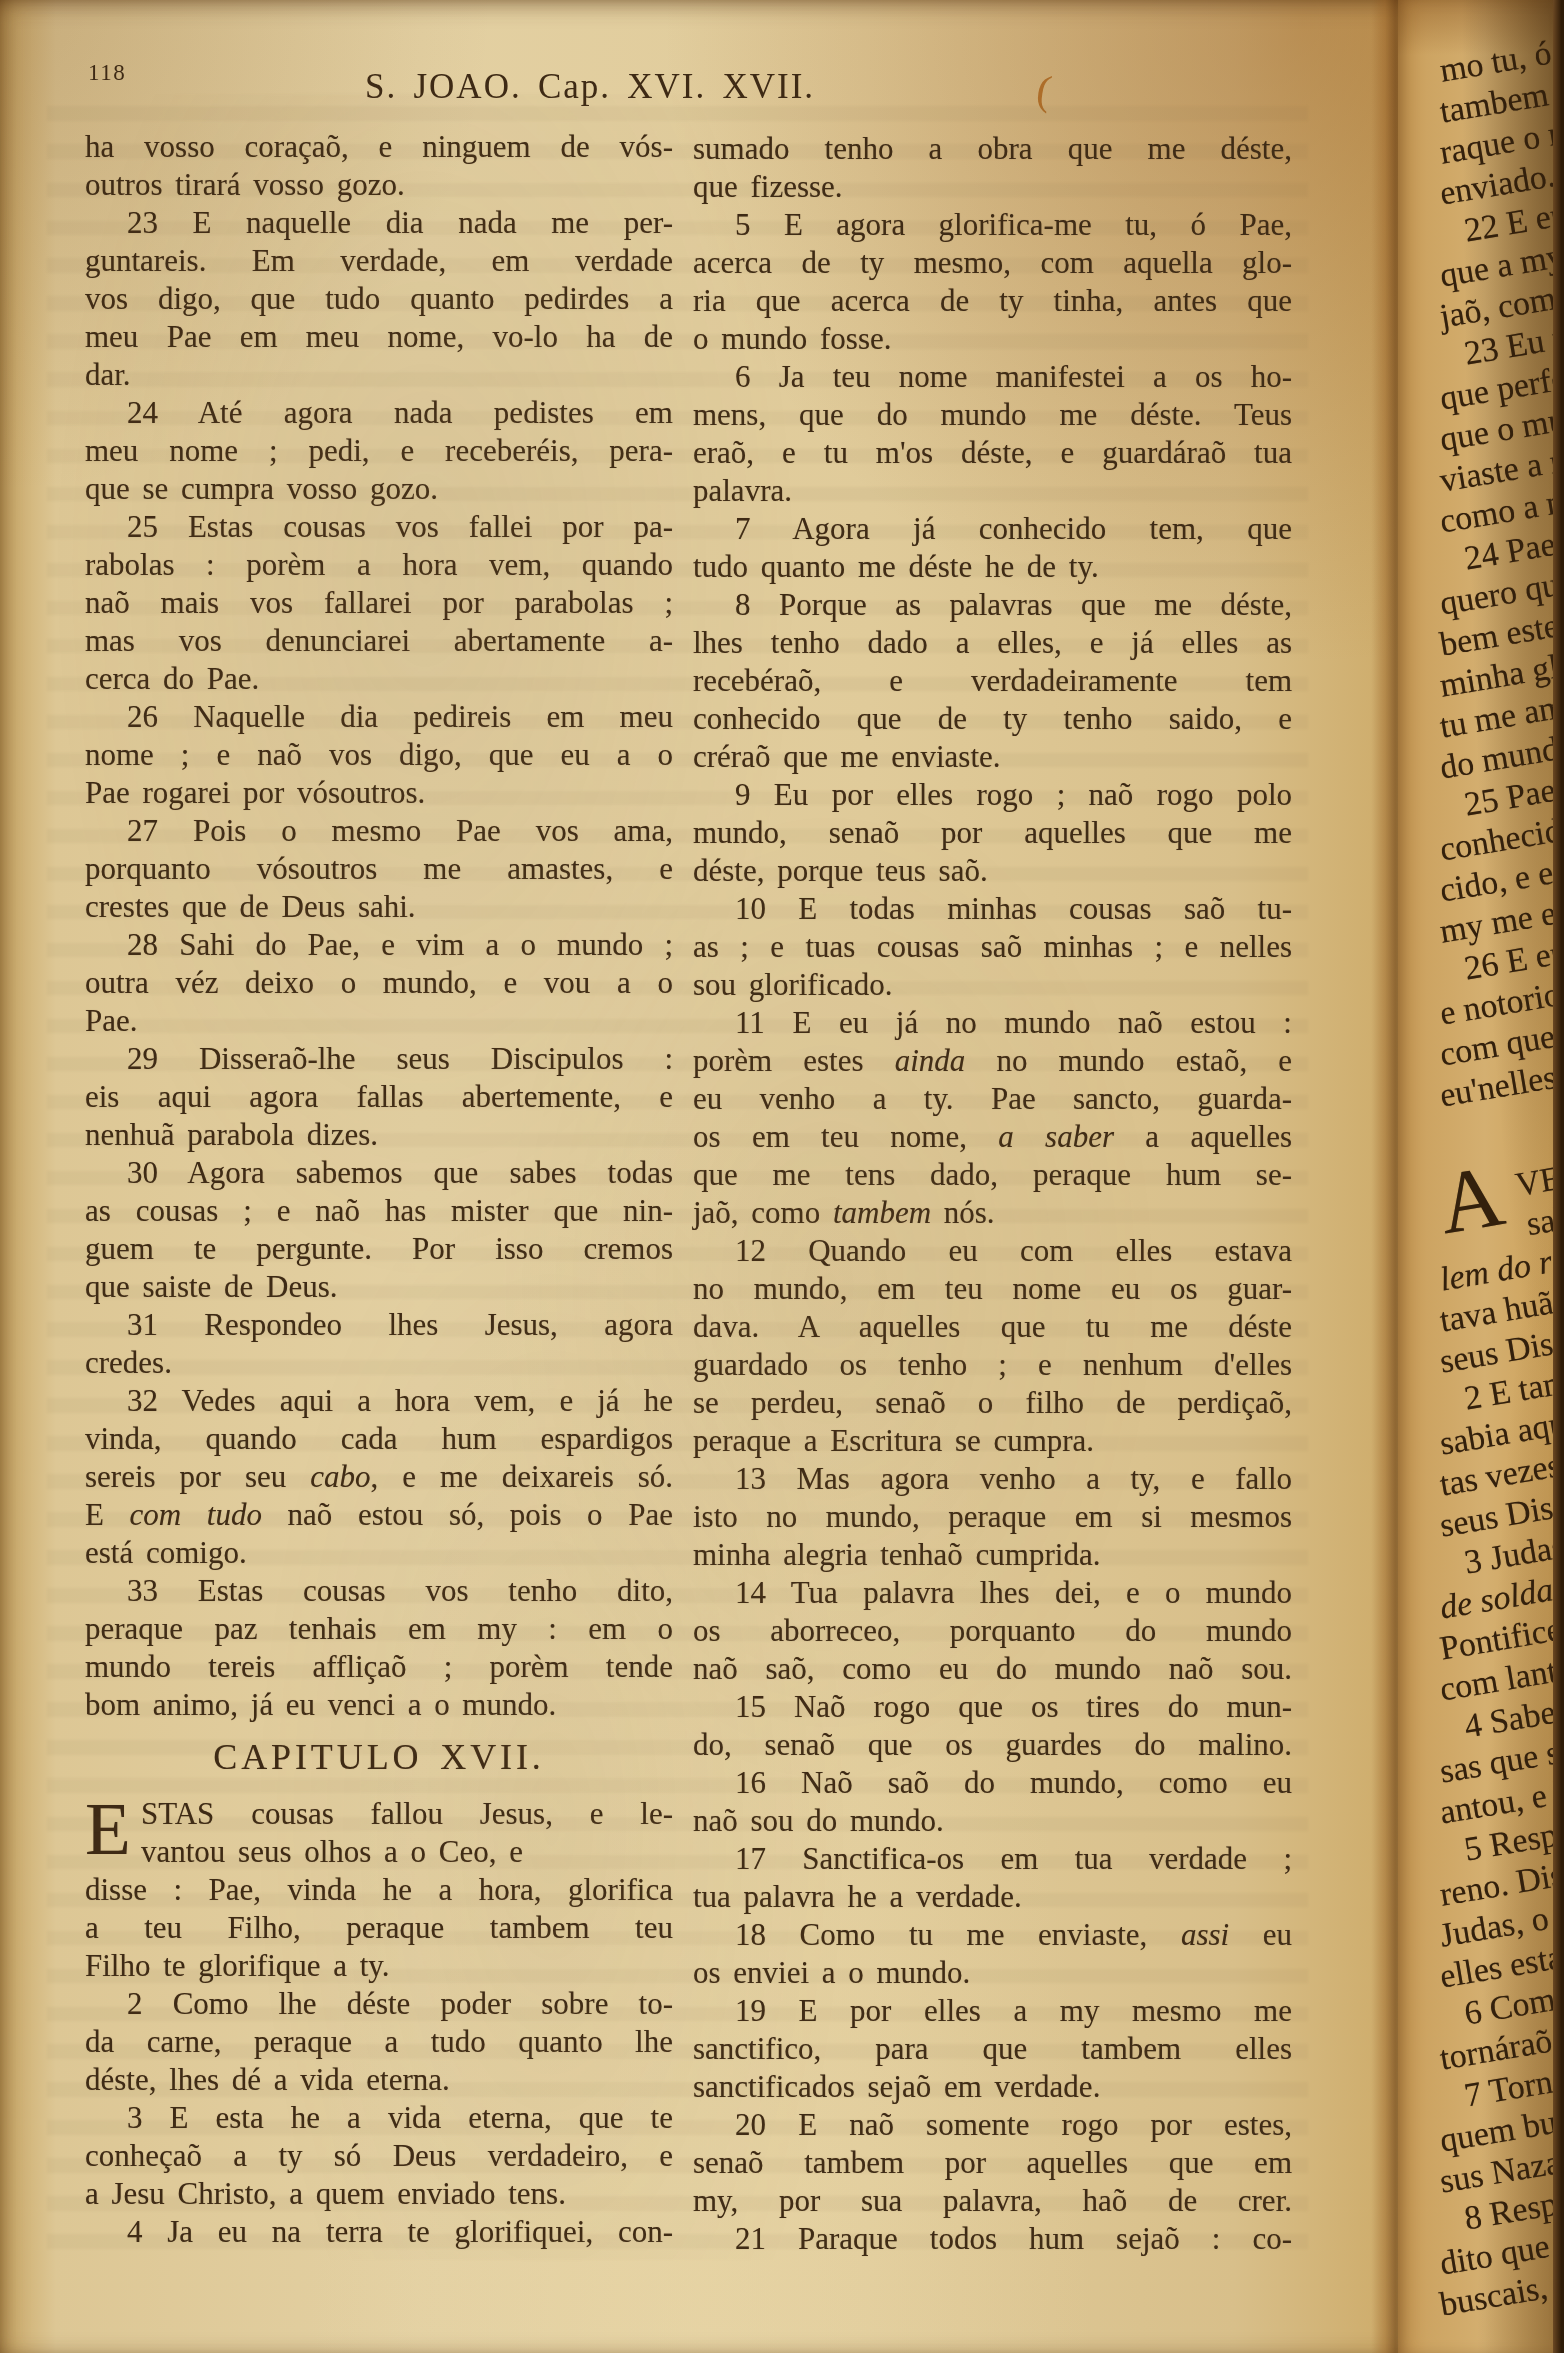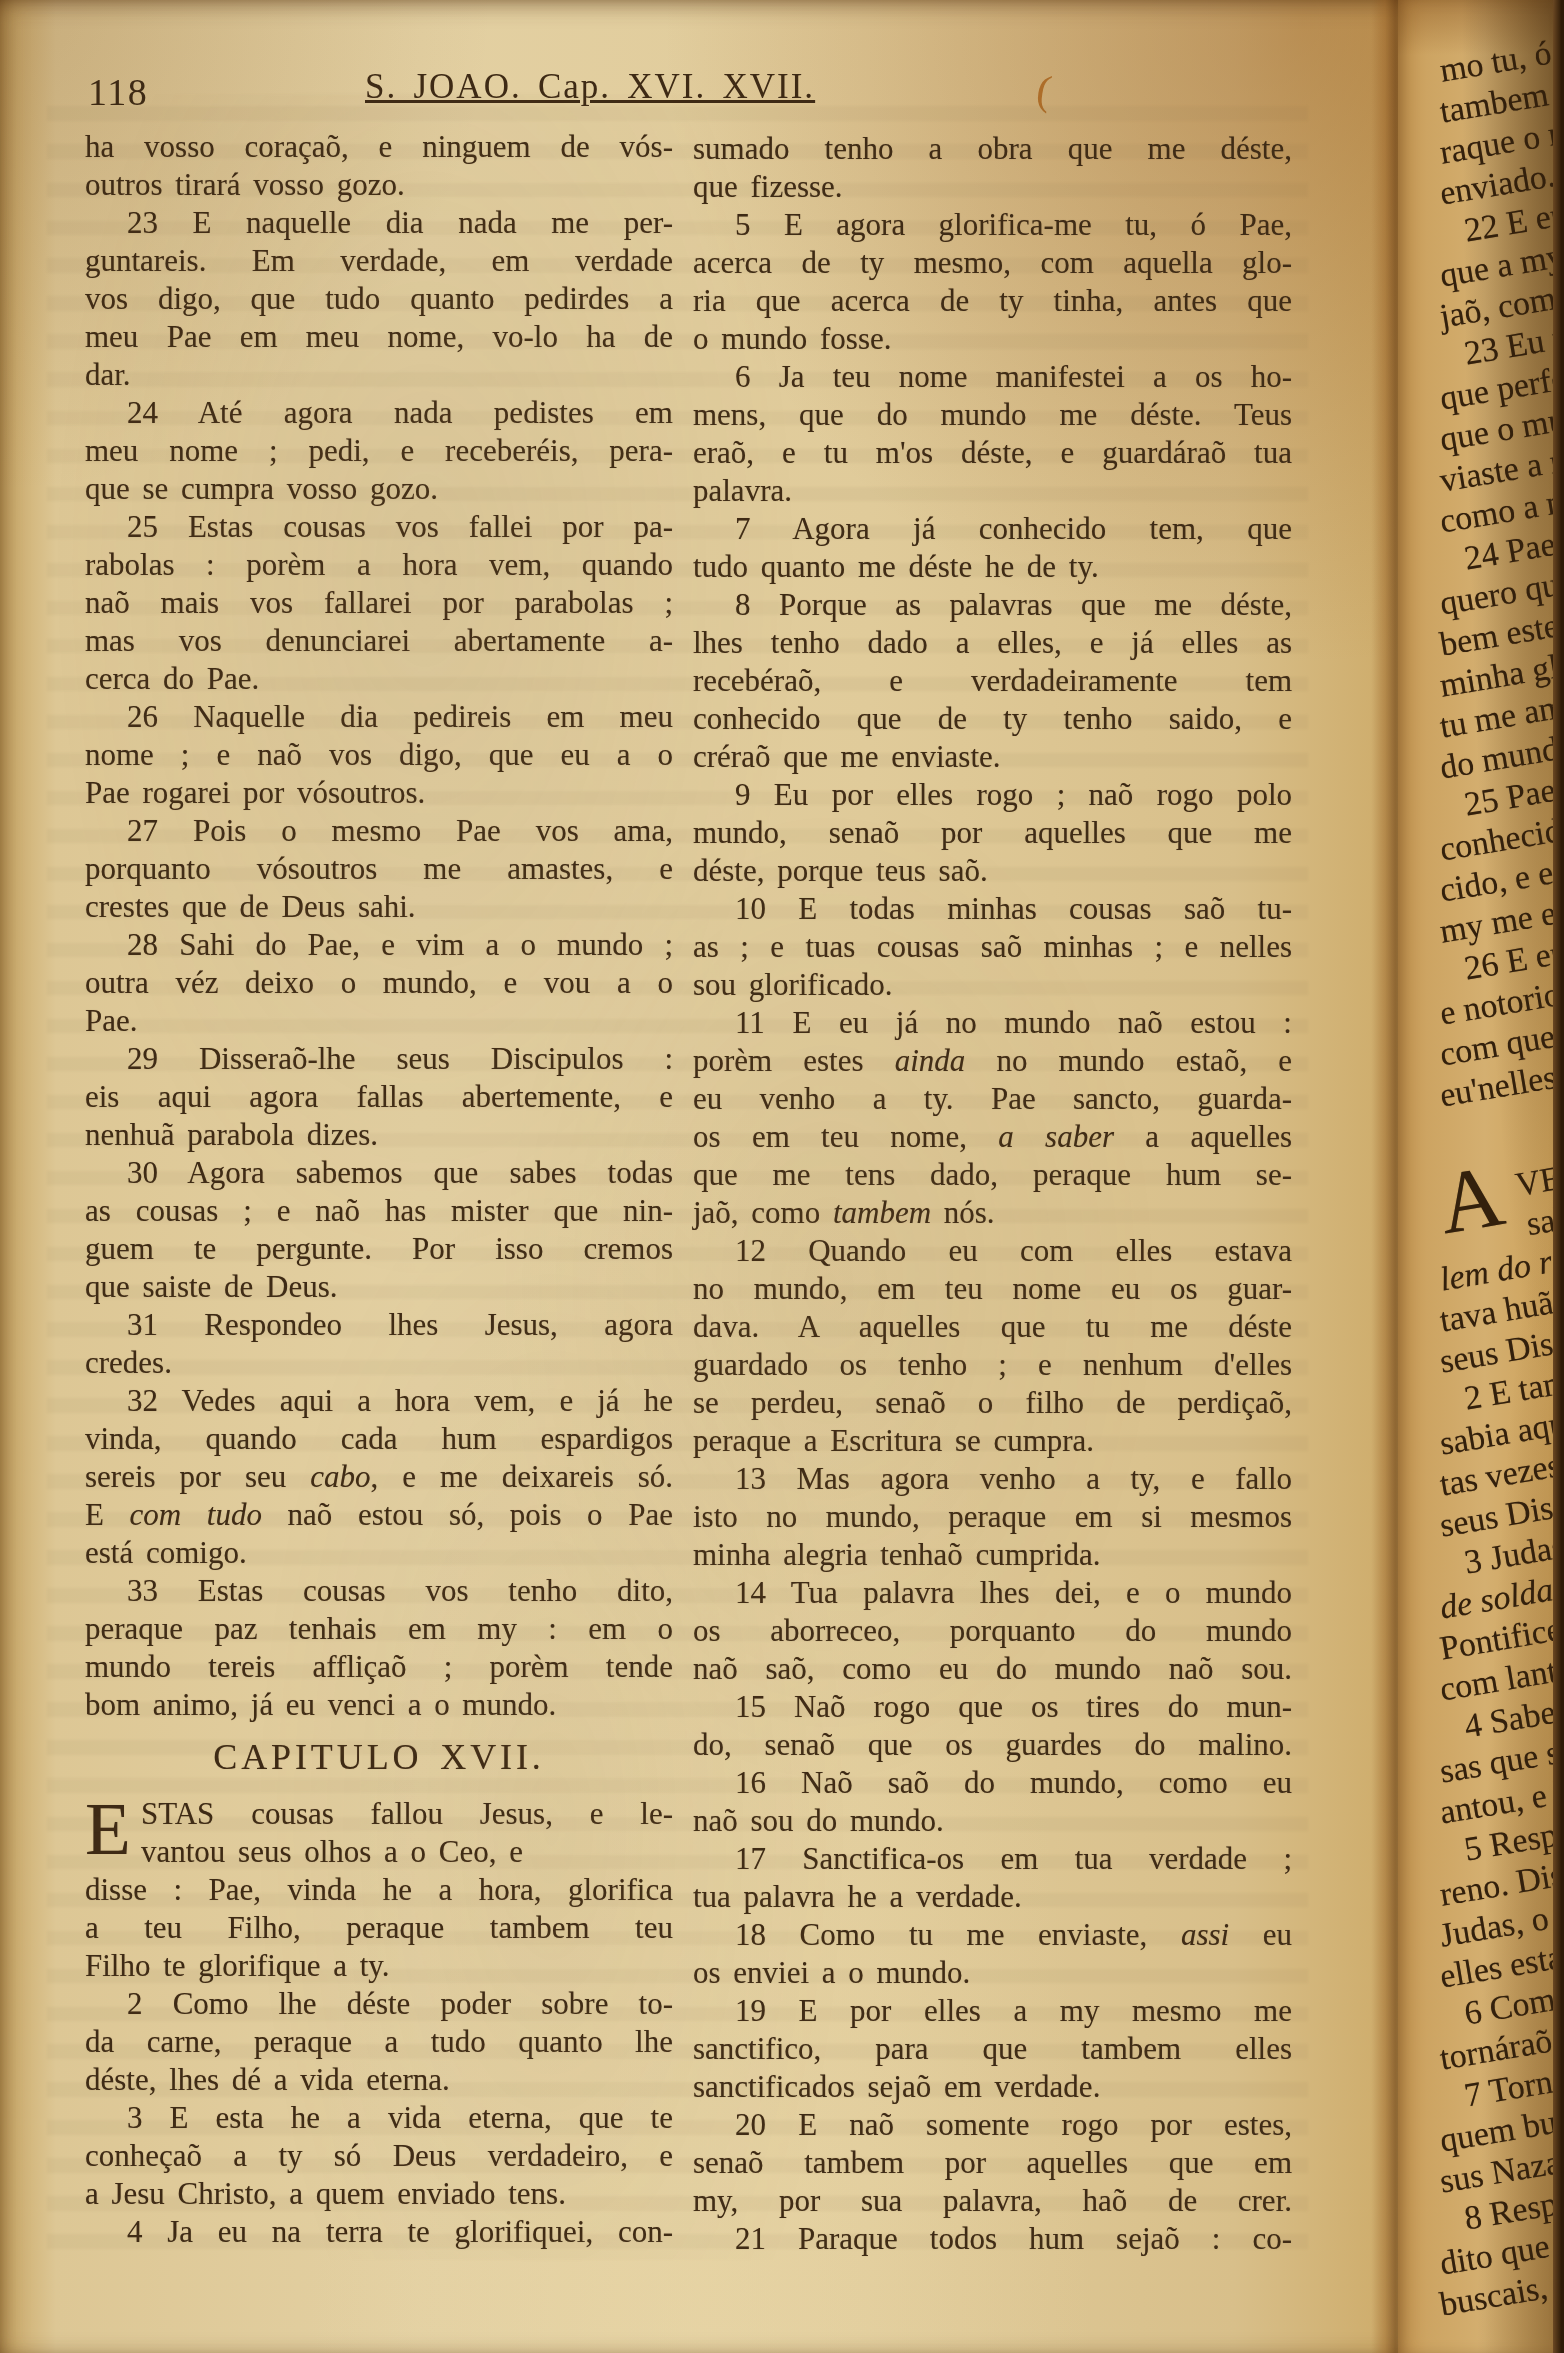--- a/index.html
+++ b/index.html
@@ -54,22 +54,22 @@
       radial-gradient(ellipse at 100% 100%, rgba(70,42,14,.40), rgba(70,42,14,0) 35%),
       linear-gradient(to right,#c29450 0,#cda462 18%,#d4af70 55%,#cda159 100%);
     box-shadow:inset 7.8px 0 17px -6.3px rgba(95,55,16,.6);
     color:#34210d;
   }
   .edge-dark{
     position:absolute; left:1553px; top:0; width:11.7px; height:2354px;
     background:linear-gradient(to right,#6b4823,#2e1b08 70%);
   }
   
-  .page-number{position:absolute; left:88px; top:70px; font-size:38px; letter-spacing:1.6px;}
-  .running-title{position:absolute; left:365px; top:67px; font-size:35px; letter-spacing:2px; word-spacing:5.5px;text-decoration:underline;}
+  .page-number{position:absolute; left:88px; top:60px; font-size:23px; letter-spacing:1.6px;}
+  .running-title{position:absolute; left:365px; top:67px; font-size:35px; letter-spacing:2px; word-spacing:5.5px;}
   .stray-mark{position:absolute; left:1037px; top:66px; font-size:42px; color:#a8631c; transform:rotate(9deg); opacity:.85;}
   
   .col{position:absolute; font-size:31px; word-spacing:.16em;}
   .col-left{left:85px; top:128px; width:588px;}
   .col-right{left:693px; top:130px; width:599px;}
   .line{
     position:relative; height:var(--lh); line-height:var(--lh);
     text-align:justify; text-align-last:justify;
     text-shadow:0 0 0.8px rgba(62,42,21,.35);
   }

